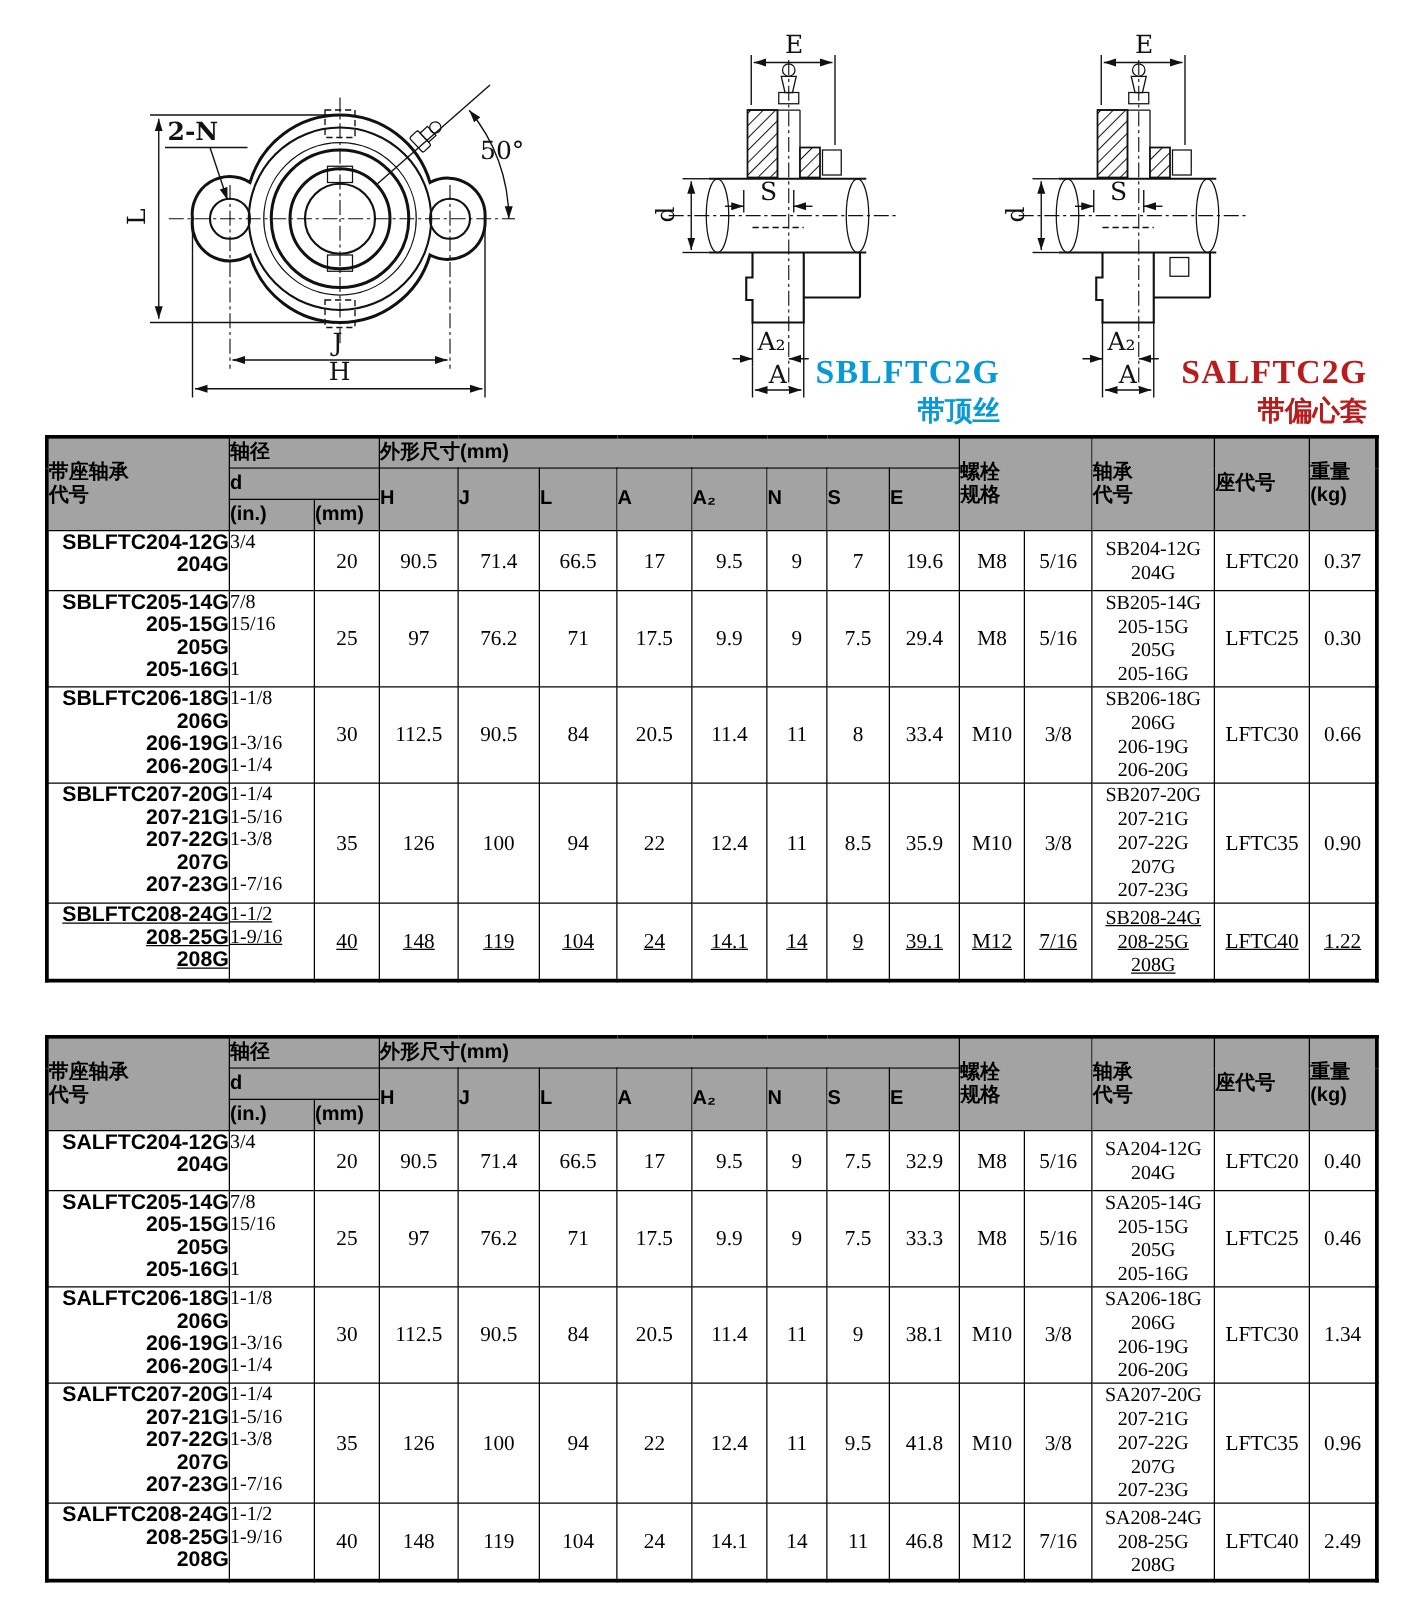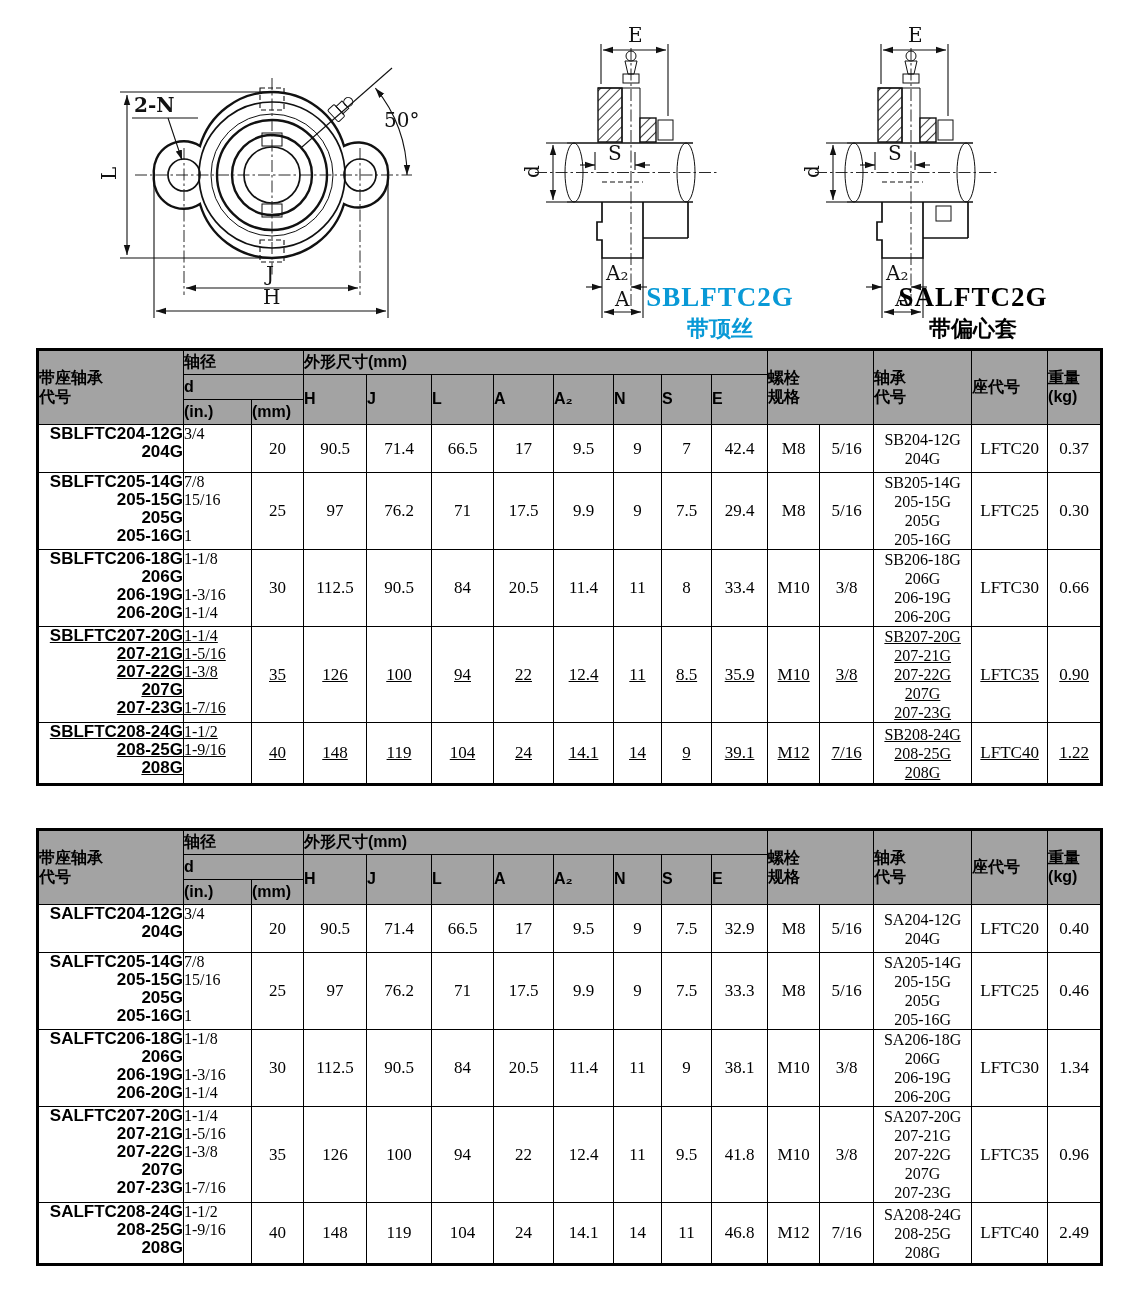--- a/index.html
+++ b/index.html
@@ -9,21 +9,21 @@
   
   .drawing{position:absolute;}
   .ln{fill:none;stroke:#111;stroke-width:1.7;}
   .thick{stroke-width:2.4;}
   .thin{stroke-width:1;}
   .cl{fill:none;stroke:#111;stroke-width:0.9;stroke-dasharray:12 3 2.5 3;}
   .hid{stroke-dasharray:5 3;stroke-width:1.1;}
   .dim{fill:none;stroke:#111;stroke-width:1.1;}
   .dimtxt{font:20px "DejaVu Serif","Liberation Serif",serif;fill:#111;}
   .dimtxt-b{font:bold 20px "DejaVu Serif","Liberation Serif",serif;fill:#111;}
-  .caption{position:absolute;text-align:center;line-height:1.1;}
+  .caption{position:absolute;text-align:right;line-height:1.1;}
   .cap-model{font:bold 27px "Liberation Serif",serif;letter-spacing:1px;}
   .cap-variant{font:bold 22px "Liberation Sans",sans-serif;margin-top:1px;}
 
   
   .spec-table{position:absolute;left:36px;border-collapse:collapse;table-layout:fixed;
               width:1064px;border:3px solid #000;}
   .spec-table th,.spec-table td{border:1.6px solid #000;padding:0;overflow:hidden;}
   .spec-table thead tr{height:25px;}
   .spec-table th{background:#a3a3a3;font:bold 16px/1.15 "Liberation Sans",sans-serif;
                  text-align:left;vertical-align:middle;white-space:pre-line;}
@@ -215,21 +215,21 @@
     <line class="dim thin" x1="82" y1="293" x2="82" y2="318"></line>
     <line class="dim thin" x1="123" y1="258" x2="123" y2="318"></line>
     <line class="dim" x1="84" y1="312" x2="121" y2="312" marker-start="url(#arC)" marker-end="url(#arC)"></line>
     <text class="dimtxt" x="95" y="306">A</text>
   </svg>
 
   <div class="caption" style="left:640px;top:282px;width:160px;color:#0899d6">
     <div class="cap-model">SBLFTC2G</div>
     <div class="cap-variant">带顶丝</div>
   </div>
-  <div class="caption" style="left:888px;top:282px;width:170px;color:#000000">
+  <div class="caption" style="left:924px;top:282px;width:170px;color:#b91c1c">
     <div class="cap-model">SALFTC2G</div>
     <div class="cap-variant">带偏心套</div>
   </div>
 
   <table class="spec-table" style="top:348px">
     <colgroup>
       <col style="width:146px">
         <col style="width:68px">
         <col style="width:52px">
       <col style="width:63px">
@@ -282,21 +282,21 @@
 204G</td>
           <td class="td-din">3/4</td>
           <td class="td-num">20</td>
           <td class="td-num">90.5</td>
           <td class="td-num">71.4</td>
           <td class="td-num">66.5</td>
           <td class="td-num">17</td>
           <td class="td-num">9.5</td>
           <td class="td-num">9</td>
           <td class="td-num">7</td>
-          <td class="td-num">42.4</td>
+          <td class="td-num">19.6</td>
           <td class="td-num">M8</td>
           <td class="td-num">5/16</td>
           <td class="td-bearing">SB204-12G
 204G</td>
           <td class="td-num">LFTC20</td>
           <td class="td-num">0.37</td>
         </tr>
         <tr style="height: 74px;">
           <td class="td-code">SBLFTC205-14G
 205-15G
@@ -344,21 +344,21 @@
           <td class="td-num">33.4</td>
           <td class="td-num">M10</td>
           <td class="td-num">3/8</td>
           <td class="td-bearing">SB206-18G
 206G
 206-19G
 206-20G</td>
           <td class="td-num">LFTC30</td>
           <td class="td-num">0.66</td>
         </tr>
-        <tr style="height: 92px; text-decoration: underline;">
+        <tr style="height: 92px;">
           <td class="td-code">SBLFTC207-20G
 207-21G
 207-22G
 207G
 207-23G</td>
           <td class="td-din">1-1/4
 1-5/16
 1-3/8
 
 1-7/16</td>

